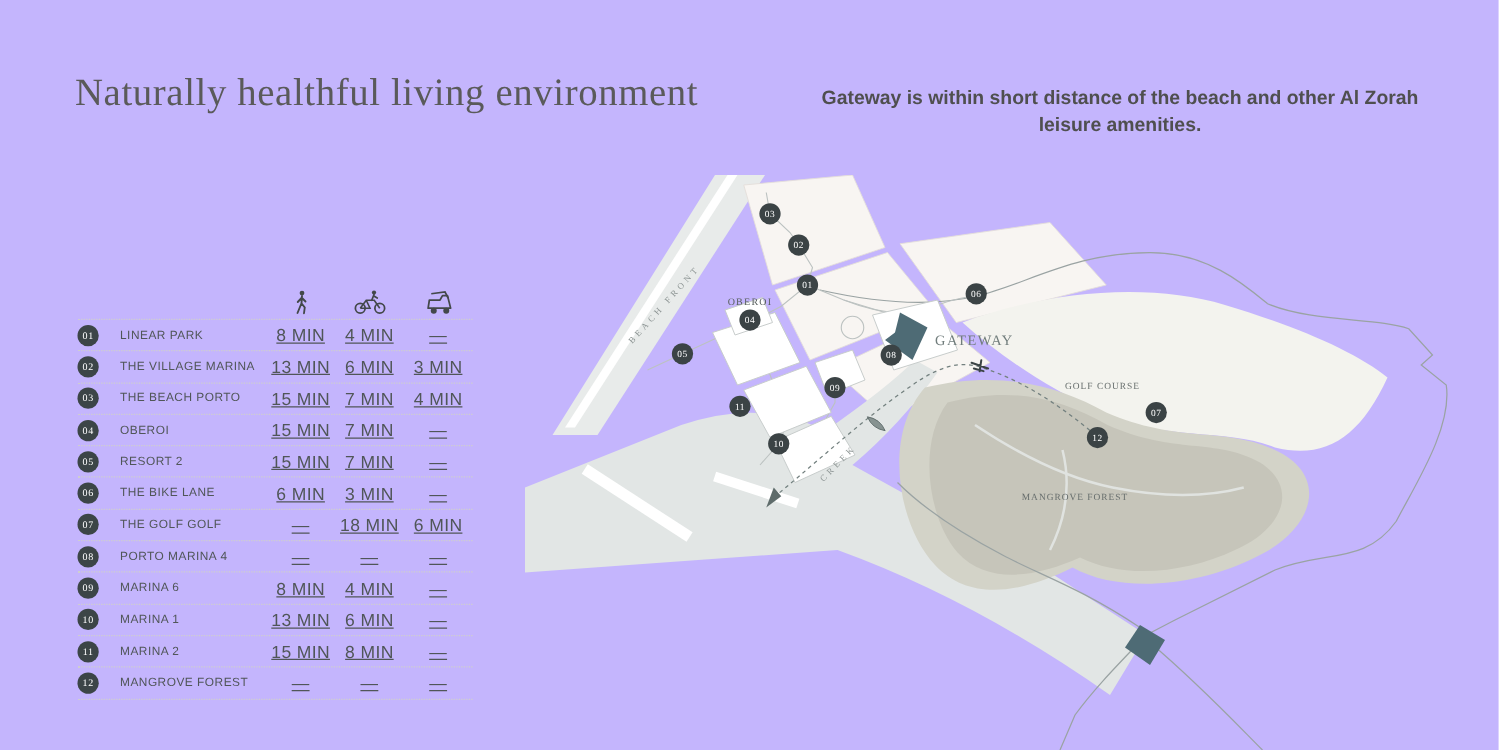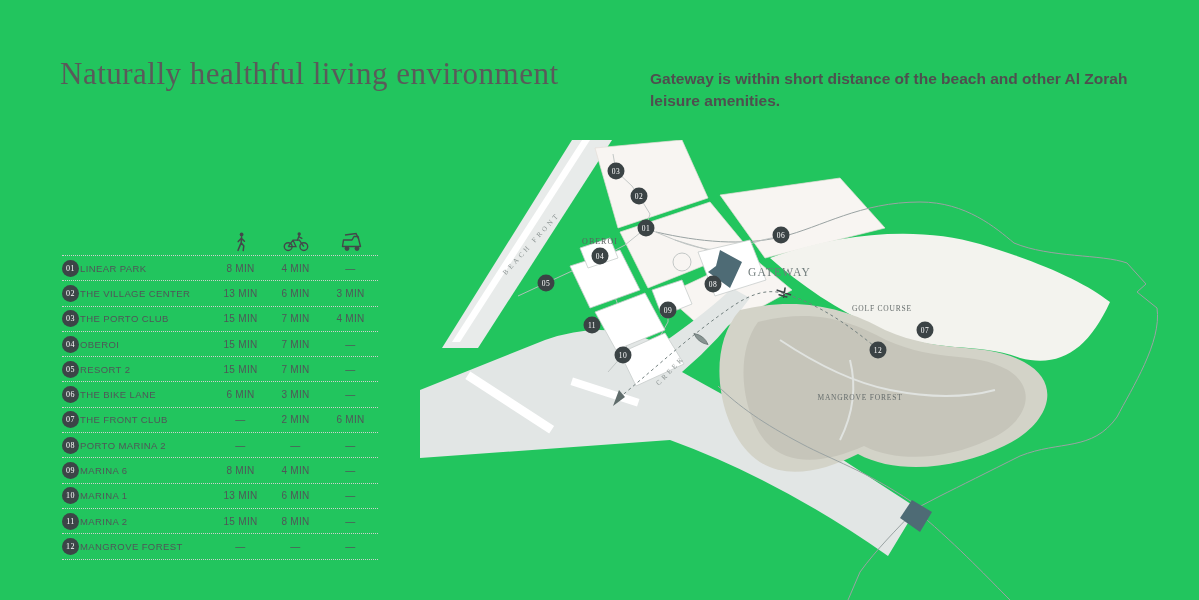--- a/index.html
+++ b/index.html
@@ -1,39 +1,39 @@
 <!DOCTYPE html>
 <html><head>
 <meta charset="utf-8">
 <style>
   html,body{margin:0;padding:0;background:#fff;}
-  #stage{position:relative;width:1199px;height:600px;background:#22c55e;overflow:hidden;
+  #stage{position:relative;width:1199px;height:600px;background:#c4b5fd;overflow:hidden;
          font-family:"Liberation Sans",sans-serif;}
 
   
   .page-title{position:absolute;left:60px;top:56px;
     font-family:"Liberation Serif",serif;font-weight:400;font-size:31px;
     color:#5a5a5a;letter-spacing:.5px;white-space:nowrap;}
   .page-subtitle{position:absolute;left:650px;top:68px;width:492px;
-    font-size:15.5px;line-height:1.45;font-weight:700;color:#4f4f4f;}
+    font-size:15.5px;line-height:1.45;font-weight:700;color:#4f4f4f;text-align:center;}
 
   
   .tbl{position:absolute;left:62px;top:226px;width:316px;}
   .tbl-head{display:flex;height:26px;align-items:flex-end;padding-bottom:3px;}
   .tbl-head .spacer{flex:1;}
   .hcol{width:55px;display:flex;justify-content:center;align-items:flex-end;}
   .rows{}
   .trow{display:flex;align-items:center;height:24.3px;
         border-bottom:1px dotted #cfcfcd;}
   .trow:first-child{border-top:1px dotted #cfcfcd;}
   .badge{width:17px;height:17px;border-radius:50%;background:#3c4547;color:#fff;
      font-family:"Liberation Serif",serif;font-size:8px;letter-spacing:.5px;
      display:flex;align-items:center;justify-content:center;flex:0 0 17px;}
-  .aname{flex:1;margin-left:1px;font-size:9.5px;letter-spacing:.4px;color:#505658;}
-  .tcell{width:55px;text-align:center;font-size:10px;letter-spacing:.3px;color:#505658;}
+  .aname{flex:1;margin-left:17px;font-size:9.5px;letter-spacing:.4px;color:#505658;}
+  .tcell{width:55px;text-align:center;font-size:14px;letter-spacing:.3px;color:#505658;text-decoration:underline;}
   .icon-svg{display:block;}
 
   
   #map{position:absolute;left:420px;top:140px;}
   .coast{fill:none;stroke:#9aa3a3;stroke-width:1;}
   .road{fill:none;stroke:#bcc2c1;stroke-width:.9;}
   .parcel{fill:#ffffff;stroke:#c8cdcc;stroke-width:.8;}
   .parcel-pink{fill:#f8f5f2;stroke:#e4ded9;stroke-width:.7;}
   .water{fill:#e2e6e5;}
   .beach{fill:#e8ebea;}
@@ -90,28 +90,28 @@
     <div class="rows">
         <div class="trow">
           <div class="badge">01</div>
           <div class="aname">LINEAR PARK</div>
           <div class="tcell">8 MIN</div>
           <div class="tcell">4 MIN</div>
           <div class="tcell">—</div>
         </div>
         <div class="trow">
           <div class="badge">02</div>
-          <div class="aname">THE VILLAGE CENTER</div>
+          <div class="aname">THE VILLAGE MARINA</div>
           <div class="tcell">13 MIN</div>
           <div class="tcell">6 MIN</div>
           <div class="tcell">3 MIN</div>
         </div>
         <div class="trow">
           <div class="badge">03</div>
-          <div class="aname">THE PORTO CLUB</div>
+          <div class="aname">THE BEACH PORTO</div>
           <div class="tcell">15 MIN</div>
           <div class="tcell">7 MIN</div>
           <div class="tcell">4 MIN</div>
         </div>
         <div class="trow">
           <div class="badge">04</div>
           <div class="aname">OBEROI</div>
           <div class="tcell">15 MIN</div>
           <div class="tcell">7 MIN</div>
           <div class="tcell">—</div>
@@ -125,28 +125,28 @@
         </div>
         <div class="trow">
           <div class="badge">06</div>
           <div class="aname">THE BIKE LANE</div>
           <div class="tcell">6 MIN</div>
           <div class="tcell">3 MIN</div>
           <div class="tcell">—</div>
         </div>
         <div class="trow">
           <div class="badge">07</div>
-          <div class="aname">THE FRONT CLUB</div>
-          <div class="tcell">—</div>
-          <div class="tcell">2 MIN</div>
+          <div class="aname">THE GOLF GOLF</div>
+          <div class="tcell">—</div>
+          <div class="tcell">18 MIN</div>
           <div class="tcell">6 MIN</div>
         </div>
         <div class="trow">
           <div class="badge">08</div>
-          <div class="aname">PORTO MARINA 2</div>
+          <div class="aname">PORTO MARINA 4</div>
           <div class="tcell">—</div>
           <div class="tcell">—</div>
           <div class="tcell">—</div>
         </div>
         <div class="trow">
           <div class="badge">09</div>
           <div class="aname">MARINA 6</div>
           <div class="tcell">8 MIN</div>
           <div class="tcell">4 MIN</div>
           <div class="tcell">—</div>

